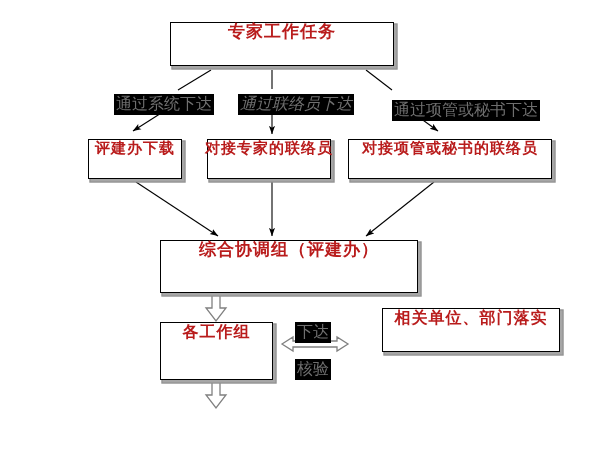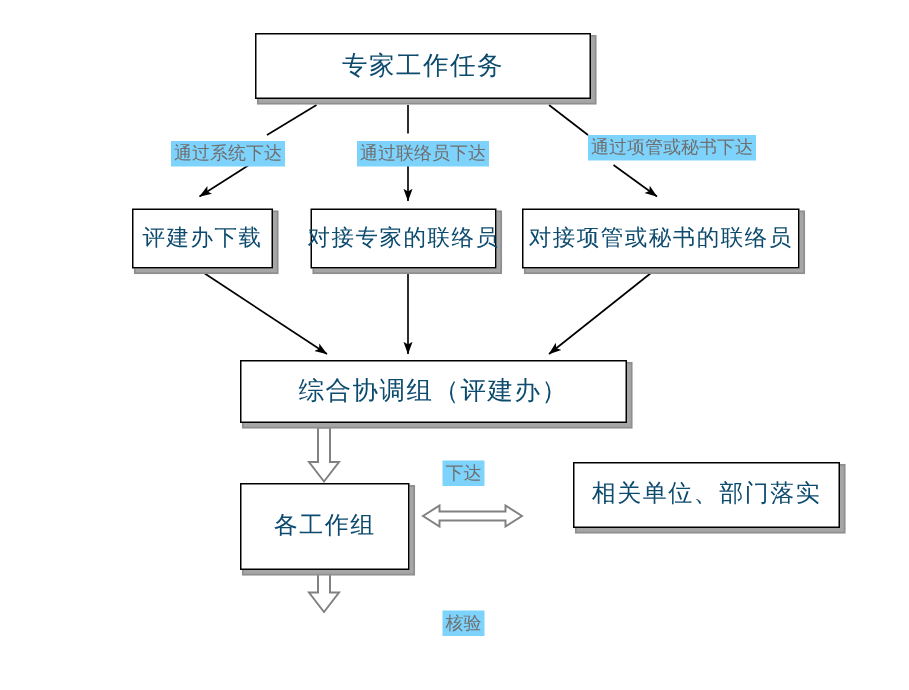--- a/index.html
+++ b/index.html
@@ -19,60 +19,60 @@
   }
 
   
   .node {
     position: absolute;
     box-sizing: border-box;
     background: #ffffff;
     border: 1.5px solid #000000;
     box-shadow: 2.5px 2.5px 0 0 #a6a6a6, 2.5px 2.5px 0 1.2px #8f8f8f;
     display: flex;
-    align-items: center;
+    align-items: flex-start;
     justify-content: center;
     text-align: center;
-    color: #0c4a6e;
-    font-weight: normal;
+    color: #b91c1c;
+    font-weight: bold;
     letter-spacing: 1px;
     z-index: 3;
   }
   .node-label {
     display: block;
     line-height: 1.1;
     white-space: nowrap;
   }
 
   
   #node-task        { left: 170px; top: 22px;  width: 224px; height: 44px; font-size: 17px; }
   #node-download    { left: 88px;  top: 139px; width: 94px; height: 40px; font-size: 15px; }
   #node-liaison-exp { left: 207px; top: 139px; width: 124px; height: 40px; font-size: 15px; }
-  #node-liaison-pm  { left: 348px; top: 139px; width: 185px; height: 40px; font-size: 15px; }
-  #node-coord       { left: 160px; top: 240px; width: 258px; height: 42px; font-size: 17px; }
+  #node-liaison-pm  { left: 348px; top: 139px; width: 204px; height: 40px; font-size: 15px; }
+  #node-coord       { left: 160px; top: 240px; width: 258px; height: 53px; font-size: 17px; }
   #node-workgroups  { left: 160px; top: 322px; width: 113px; height: 58px; font-size: 16px; }
   #node-units       { left: 350px; top: 308px; width: 178px; height: 44px; font-size: 16px; margin-left: 32px; }
   #node-summary     { left: 160px; top: 410px; width: 242px; height: 42px; font-size: 17px; }
 
   
   .edge-label {
     position: absolute;
     color: #6f6f6f;
-    font-size: 12px;
+    font-size: 16px;
     white-space: nowrap;
-    background: #7dd3fc;
+    background: #000000;
     padding: 0 2px;
     z-index: 4;
     font-family: "Liberation Serif", "DejaVu Serif", serif;
   }
   #lbl-system   { left: 114px; top: 94px; }
-  #lbl-liaison  { left: 238px; top: 94px; }
-  #lbl-pm       { left: 392px; top: 90px; }
-  #lbl-issue    { left: 295px; top: 307px; font-family: Liberation Mono, monospace; }
-  #lbl-verify   { left: 295px; top: 359px; margin-top: 48px; }
+  #lbl-liaison  { left: 238px; top: 94px; font-style: italic; }
+  #lbl-pm       { left: 392px; top: 100px; }
+  #lbl-issue    { left: 295px; top: 322px; font-family: Liberation Mono, monospace; }
+  #lbl-verify   { left: 295px; top: 359px; }
 
   
   #arrows {
     position: absolute;
     left: 0; top: 0;
     width: 606px;
     height: 460px;
     z-index: 2;
     pointer-events: none;
   }

